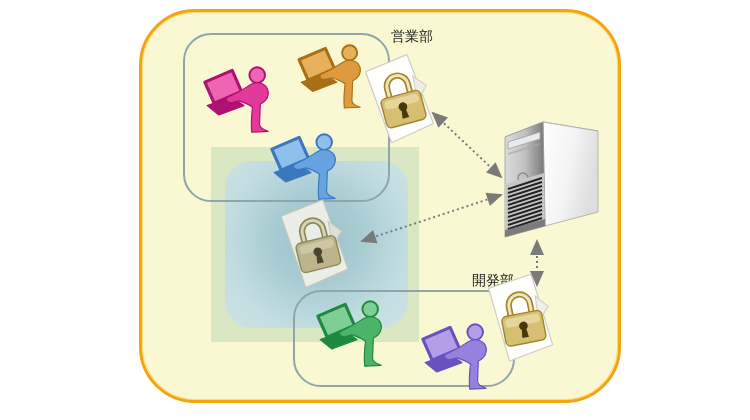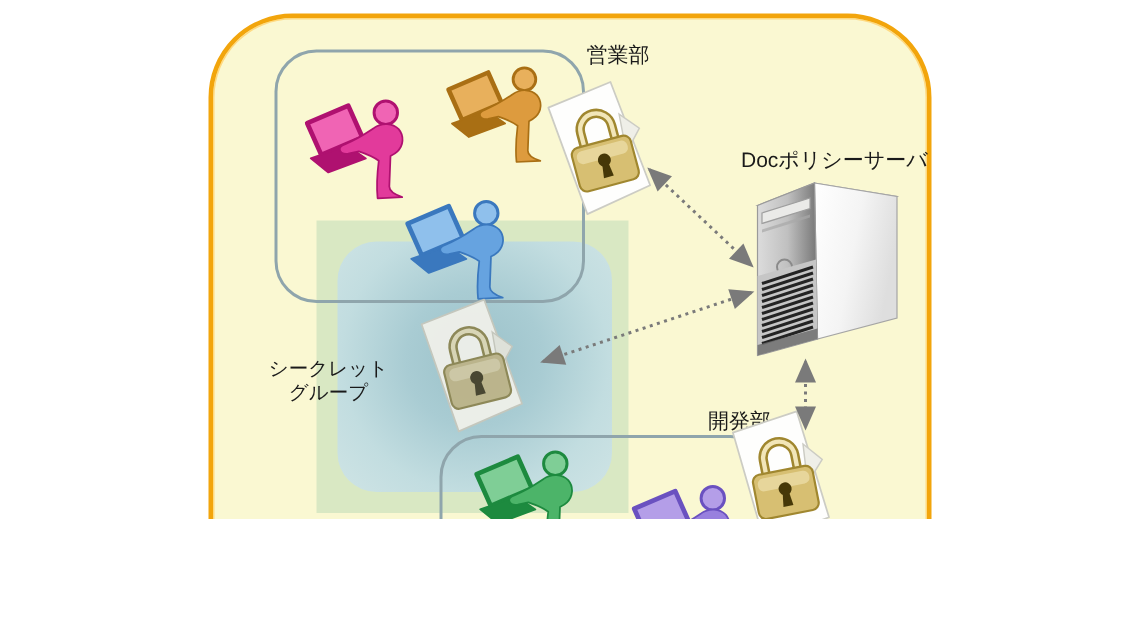--- a/index.html
+++ b/index.html
@@ -1,17 +1,17 @@
 <!DOCTYPE html>
 <html><head>
 <meta charset="utf-8">
 <style>
   html,body{margin:0;padding:0;background:#ffffff;}
   .canvas{
-    position:relative;width:750px;height:346px;background:#ffffff;overflow:hidden;
+    position:relative;width:750px;height:420px;background:#ffffff;overflow:hidden;
     font-family:"Liberation Sans","DejaVu Sans",sans-serif;color:#1a1a1a;
   }
   .abs{position:absolute;}
   
   .outer-box{
     left:139px;top:9px;width:482px;height:394px;box-sizing:border-box;
     border:3px solid #F2A50C;border-radius:56px;background:#FAF8D2;
     box-shadow:inset 0 0 0 1px rgba(255,214,120,.9);
   }
   
@@ -71,26 +71,21 @@
     </defs>
   </svg>
 
   <div class="abs outer-box"></div>
   <div class="abs green-square"></div>
   <div class="abs teal-box"></div>
   <div class="abs group-box sales-box"></div>
   <div class="abs group-box dev-box"></div>
 
   <div class="lbl" style="left:391px;top:27px">営業部</div>
-  <div class="lbl" style="left:494px;top:97px">Docポリシーサーバ</div>
   <div class="lbl" style="left:472px;top:271px">開発部</div>
-  <div class="lbl lbl-secret" style="left:179px;top:238px">
-    <div>シークレット</div>
-    <div>グループ</div>
-  </div>
 
   <svg class="icon" style="left:197px;top:61px;--main:#E23A9B;--dark:#AF1170;--lite:#F064B4" width="86" height="72" viewBox="0 0 110 90">
       <use href="#person-symbol"></use>
     </svg>
   <svg class="icon" style="left:290px;top:40px;--main:#DD9B3E;--dark:#A96F14;--lite:#E8B05C" width="86" height="68" viewBox="0 0 110 90">
       <use href="#person-symbol"></use>
     </svg>
   <svg class="icon" style="left:264px;top:128px;--main:#66A3E0;--dark:#3A78BE;--lite:#8FC0EC" width="86" height="72" viewBox="0 0 110 90">
       <use href="#person-symbol"></use>
     </svg>

